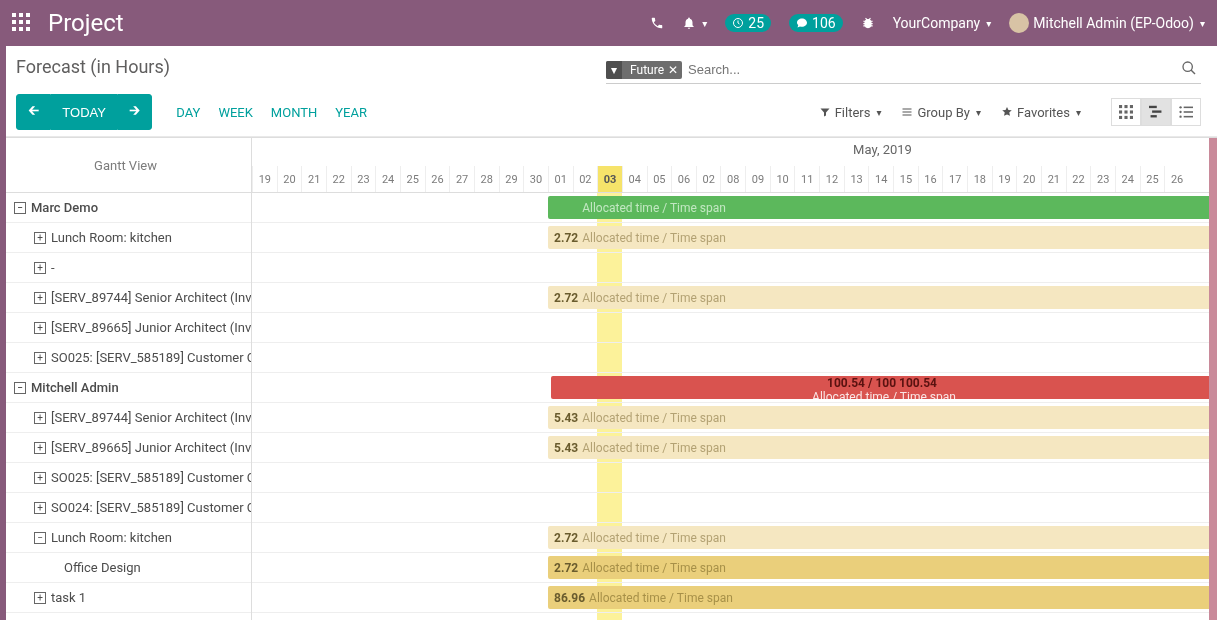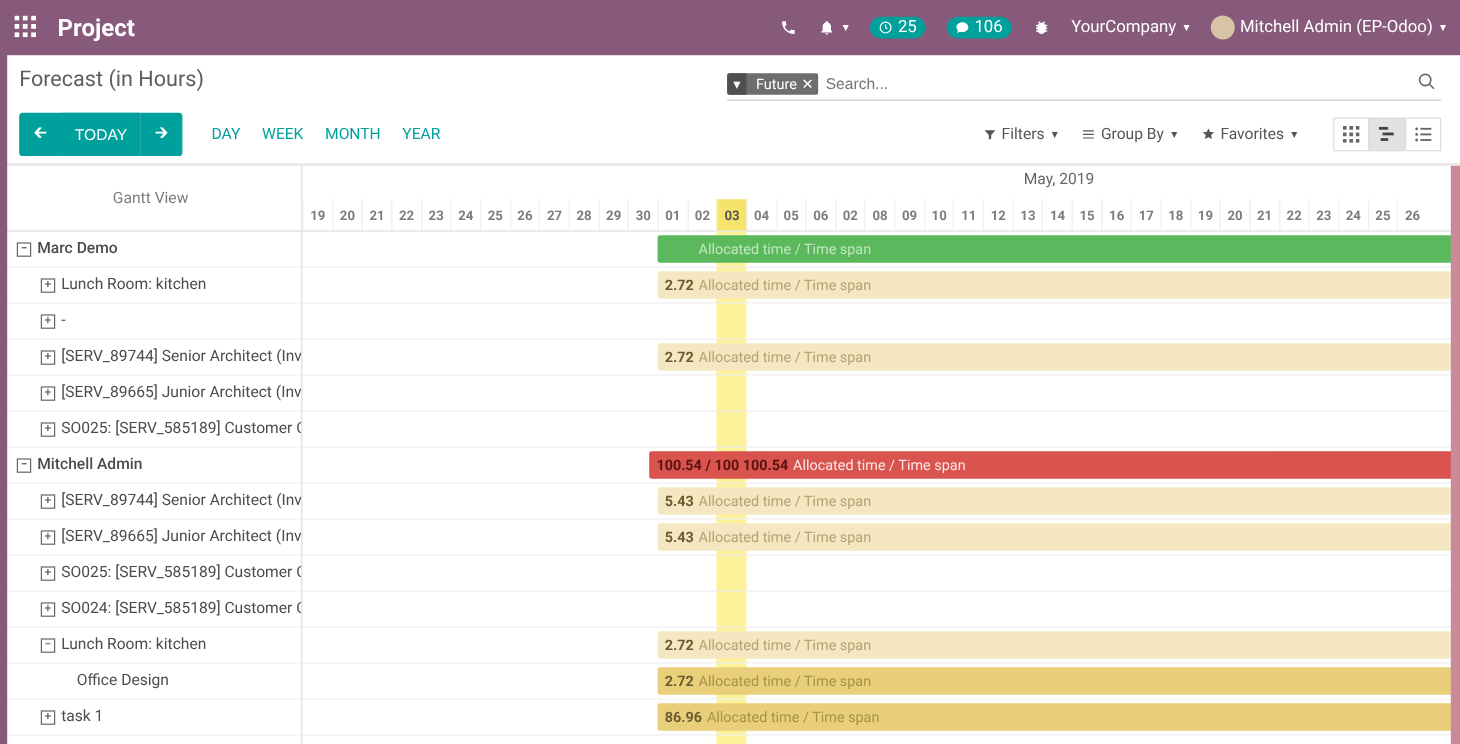--- a/index.html
+++ b/index.html
@@ -1,21 +1,21 @@
 <!DOCTYPE html>
 <html><head>
 <meta charset="utf-8">
 <style>
   * { box-sizing: border-box; margin: 0; padding: 0; }
   body { font-family: -apple-system, BlinkMacSystemFont, "Segoe UI", Roboto, Arial, sans-serif; font-size: 13px; color: #4c4c4c; background: #fff; width: 1217px; height: 620px; overflow: hidden; position: relative; }
 
   
   .topnav { background: #875a7b; height: 46px; display: flex; align-items: center; color: #fff; padding: 0 12px; }
   .topnav .apps-icon { width: 20px; height: 20px; margin-right: 16px; cursor: pointer; }
-  .topnav .brand { font-size: 20px; font-weight: 700; margin-right: 28px; }
+  .topnav .brand { font-size: 24px; font-weight: 400; margin-right: 28px; }
   .topnav .menus { display: flex; gap: 22px; }
   .topnav .menus a { color: #fff; text-decoration: none; font-size: 14px; cursor: pointer; }
   .topnav .spacer { flex: 1; }
   .topnav .right { display: flex; align-items: center; gap: 18px; }
   .topnav .right .item { color: #fff; cursor: pointer; display: flex; align-items: center; gap: 4px; font-size: 14px; }
   .topnav .badge-pill { background: #00a09d; border-radius: 10px; padding: 1px 7px; font-size: 11px; color: #fff; display:flex; align-items:center; gap:3px;}
   .avatar { width: 20px; height: 20px; border-radius: 50%; background: #d8c3a5; display:inline-block; }
   .caret-down { font-size: 10px; margin-left:2px;}
 
   
@@ -54,21 +54,21 @@
   .gantt-row-label .expander { width: 12px; height: 12px; border: 1px solid #666; margin-right: 5px; display: inline-flex; align-items:center; justify-content:center; font-size:10px; line-height:1; cursor:pointer; flex-shrink:0;}
   .lvl0 { padding-left: 14px; font-weight:500;}
   .lvl1 { padding-left: 34px; }
   .lvl2 { padding-left: 64px; }
 
   .gantt-right { flex: 1; overflow: hidden; position: relative; }
   .gantt-timeline-header { height: 55px; border-bottom: 1px solid #ddd; position:relative; }
   .month-label { position:absolute; top:4px; left:0; right:0; text-align:center; font-size:13px; color:#666; pointer-events:none;}
   .month-label.may { left:296px; right:0; text-align:center;}
   .day-cells { display:flex; position:absolute; bottom:0; left:0; height:26px;}
-  .day-cell { width:24.67px; height:26px; border-left:1px solid #eee; font-size:11px; color:#7c7c7c; display:flex; align-items:center; justify-content:center;font-weight:bold; }
+  .day-cell { width:24.67px; height:26px; border-left:1px solid #eee; font-size:11px; color:#7c7c7c; display:flex; align-items:center; justify-content:center; }
   .day-cell.today { background:#f6e36a; font-weight:bold; color:#555;}
 
   .gantt-body { position:relative; }
   .gantt-body-row { height:30px; border-bottom:1px solid #eee; position:relative; }
   .today-stripe { position:absolute; top:0; bottom:0; left:320.7px; width:24.67px; background:#fcf29a; z-index:0;}
 
   .bar { position:absolute; left:296px; right:0; top:3px; bottom:3px; border-radius:2px; display:flex; align-items:center; padding:0 6px; font-size:12px; color:#5a5a5a; overflow:hidden; z-index:2;}
   .bar .val { font-weight:bold; color:#3a3a3a; margin-right:4px;}
   .bar.green { background:#5cb85c; color:#fff;}
   .bar.green .val{ color:#2a4a2a;margin-top:34px;}
@@ -363,21 +363,21 @@
         <div class="gantt-body-row"></div>
         <div class="gantt-body-row">
           <div class="bar tan-light" style="left: 296.04px;">
             <span class="val">2.72</span>
             <span class="muted">Allocated time / Time span</span>
           </div>
         </div>
         <div class="gantt-body-row"></div>
         <div class="gantt-body-row"></div>
         <div class="gantt-body-row">
-          <div class="bar red" style="left: 289px;">
+          <div class="bar red" style="left: 299px; flex-direction: column;">
             <span class="val">100.54 / 100 100.54</span>
             <span class="muted">Allocated time / Time span</span>
           </div>
         </div>
         <div class="gantt-body-row">
           <div class="bar tan-light" style="left: 296.04px;">
             <span class="val">5.43</span>
             <span class="muted">Allocated time / Time span</span>
           </div>
         </div>

